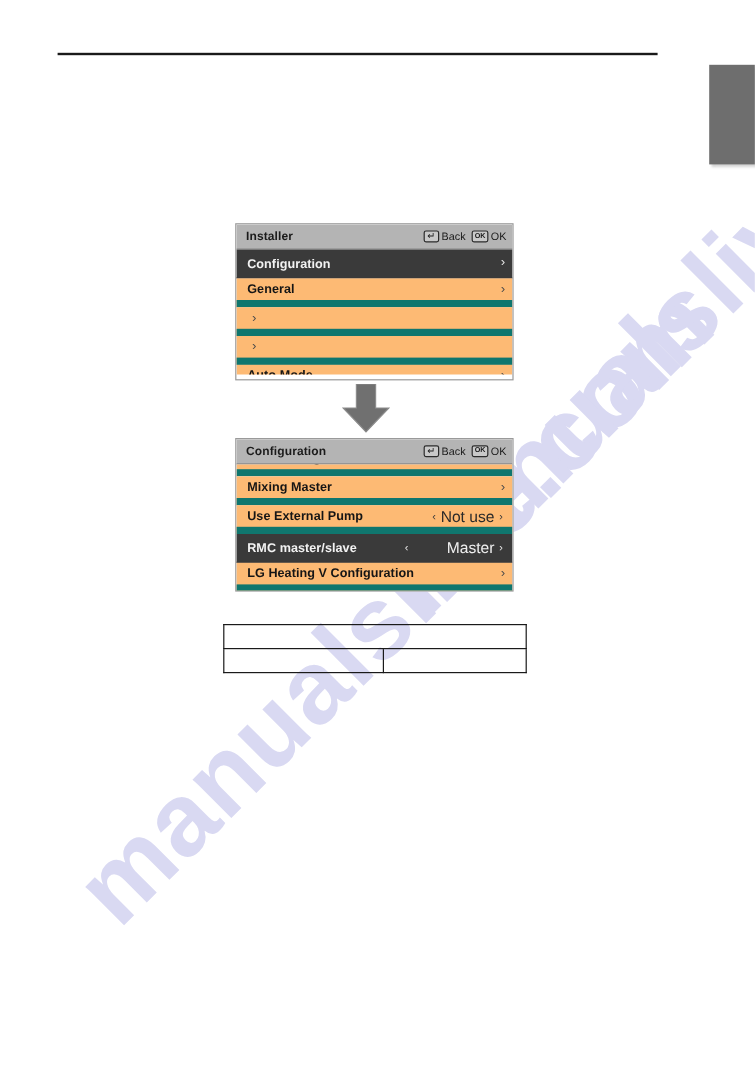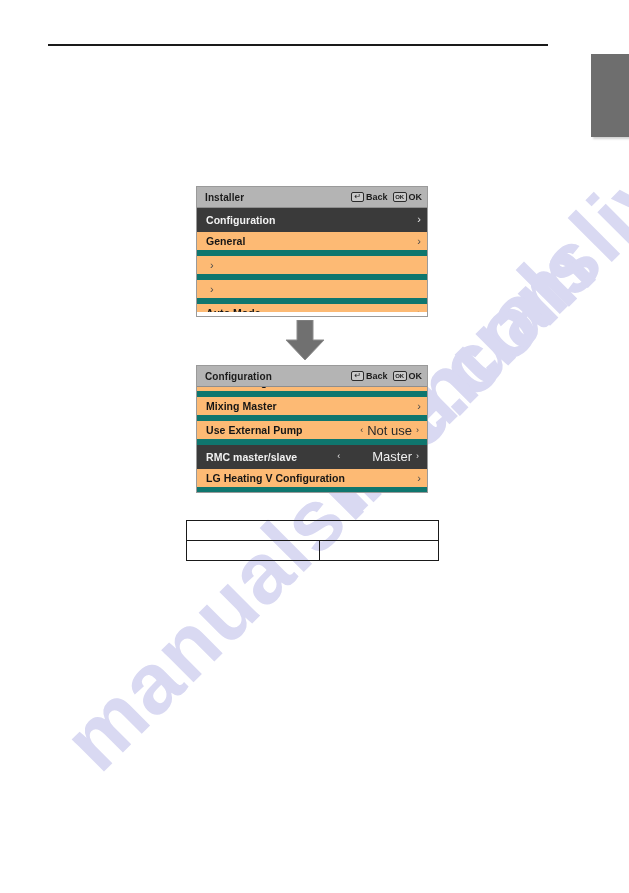--- a/index.html
+++ b/index.html
@@ -141,21 +141,21 @@
     width: 14px;
     height: 10px;
     font-size: 6px;
     font-weight: 700;
     line-height: 1;
     letter-spacing: -0.2px;
   }
   .hdr-label {
     font-size: 9px;
     color: #1b1b1b;
-    font-weight: 700;
+    font-weight: 400;
   }
 
   .lcd-list {
     position: relative;
   }
   .lcd-row {
     height: 24px;
     display: flex;
     align-items: center;
     padding: 0 6px 0 9px;

